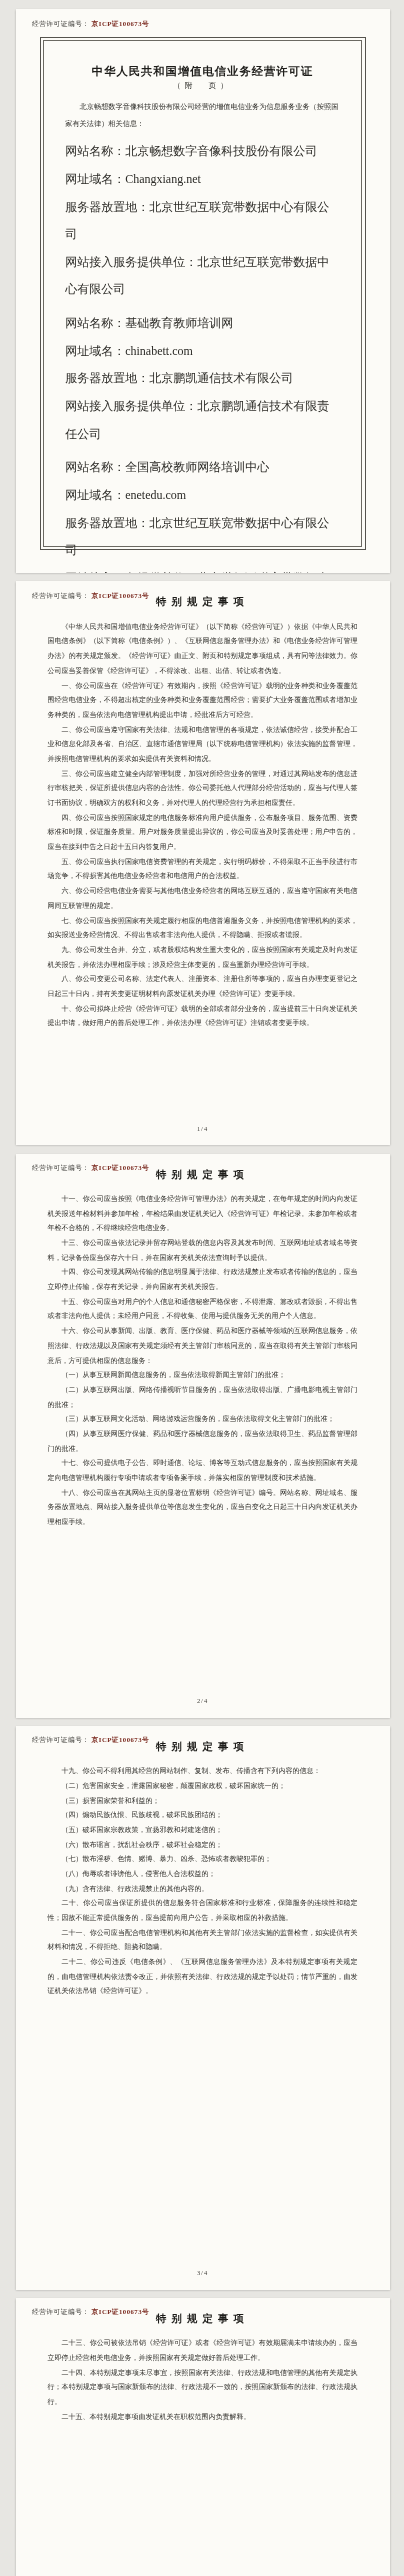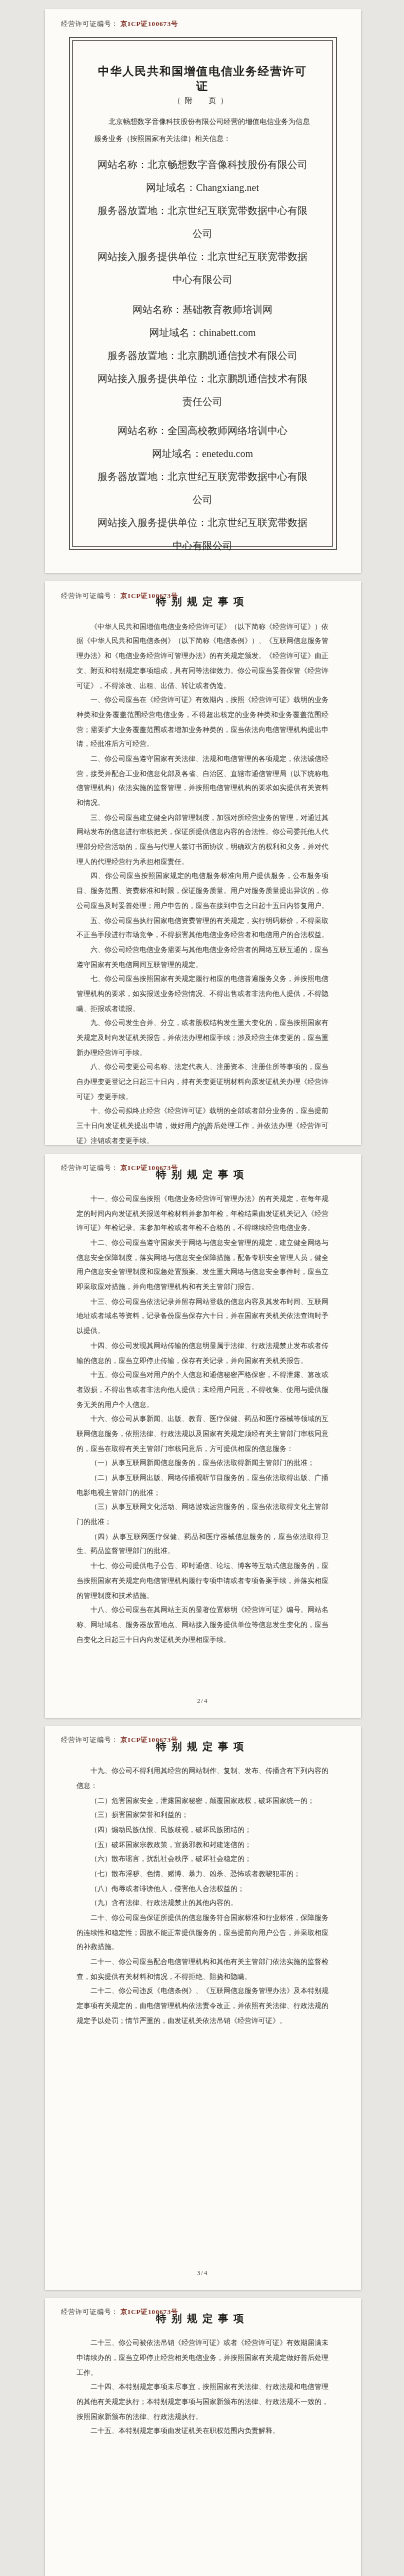--- a/index.html
+++ b/index.html
@@ -8,21 +8,21 @@
     background: #e7e6e2;
     font-family: "Liberation Serif", "DejaVu Serif", serif;
   }
   .doc {
     width: 405px;
     padding: 9.3px 0;
     box-sizing: border-box;
   }
   .page {
     position: relative;
-    width: 316px;
+    width: 374px;
     height: 564px;
     margin: 0 auto 8.2px;
     background: #fcfbf7;
     box-shadow: 0 0.5px 2.1px rgba(0,0,0,0.28);
     box-sizing: border-box;
     overflow: hidden;
   }
   .page:last-child { margin-bottom: 0; }
 
   .page-header {
@@ -72,24 +72,23 @@
   }
   .cover-intro {
     margin: 0 0 6.2px;
     font-size: 7.2px;
     line-height: 2.3;
     text-indent: 2em;
     color: #2b2a26;
   }
   .site { margin-bottom: 6.2px; }
   .site-line {
-    font-size: 10px;
+    font-size: 12px;
     line-height: 2.3;
     color: #2b2a26;
-    text-align: center;
   }
   .site-line .lbl { color: #2b2a26; }
 
   
   .prov-title {
     margin: 0 0 10.3px;
     padding-top: 14px;
     text-align: center;
     font-size: 10.3px;
     font-weight: bold;
@@ -182,21 +181,20 @@
   </section>
 
   <section class="page prov">
     <div class="page-header">
       <span>经营许可证编号：</span><span class="lic-no">京ICP证100673号</span>
     </div>
     <h2 class="prov-title">特别规定事项</h2>
     <div class="prov-body">
 
     <p class="para">十一、你公司应当按照《电信业务经营许可管理办法》的有关规定，在每年规定的时间内向发证机关报送年检材料并参加年检，年检结果由发证机关记入《经营许可证》年检记录。未参加年检或者年检不合格的，不得继续经营电信业务。</p>
-        <p class="para">十二、你公司应当遵守国家关于网络与信息安全管理的规定，建立健全网络与信息安全保障制度，落实网络与信息安全保障措施，配备专职安全管理人员，健全用户信息安全管理制度和应急处置预案。发生重大网络与信息安全事件时，应当立即采取应对措施，并向电信管理机构和有关主管部门报告。</p>
         <p class="para">十三、你公司应当依法记录并留存网站登载的信息内容及其发布时间、互联网地址或者域名等资料，记录备份应当保存六十日，并在国家有关机关依法查询时予以提供。</p>
         <p class="para">十四、你公司发现其网站传输的信息明显属于法律、行政法规禁止发布或者传输的信息的，应当立即停止传输，保存有关记录，并向国家有关机关报告。</p>
         <p class="para">十五、你公司应当对用户的个人信息和通信秘密严格保密，不得泄露、篡改或者毁损，不得出售或者非法向他人提供；未经用户同意，不得收集、使用与提供服务无关的用户个人信息。</p>
         <p class="para">十六、你公司从事新闻、出版、教育、医疗保健、药品和医疗器械等领域的互联网信息服务，依照法律、行政法规以及国家有关规定须经有关主管部门审核同意的，应当在取得有关主管部门审核同意后，方可提供相应的信息服务：</p>
         <p class="para">（一）从事互联网新闻信息服务的，应当依法取得新闻主管部门的批准；</p>
         <p class="para">（二）从事互联网出版、网络传播视听节目服务的，应当依法取得出版、广播电影电视主管部门的批准；</p>
         <p class="para">（三）从事互联网文化活动、网络游戏运营服务的，应当依法取得文化主管部门的批准；</p>
         <p class="para">（四）从事互联网医疗保健、药品和医疗器械信息服务的，应当依法取得卫生、药品监督管理部门的批准。</p>
         <p class="para">十七、你公司提供电子公告、即时通信、论坛、博客等互动式信息服务的，应当按照国家有关规定向电信管理机构履行专项申请或者专项备案手续，并落实相应的管理制度和技术措施。</p>
         <p class="para">十八、你公司应当在其网站主页的显著位置标明《经营许可证》编号。网站名称、网址域名、服务器放置地点、网站接入服务提供单位等信息发生变化的，应当自变化之日起三十日内向发证机关办理相应手续。</p>

